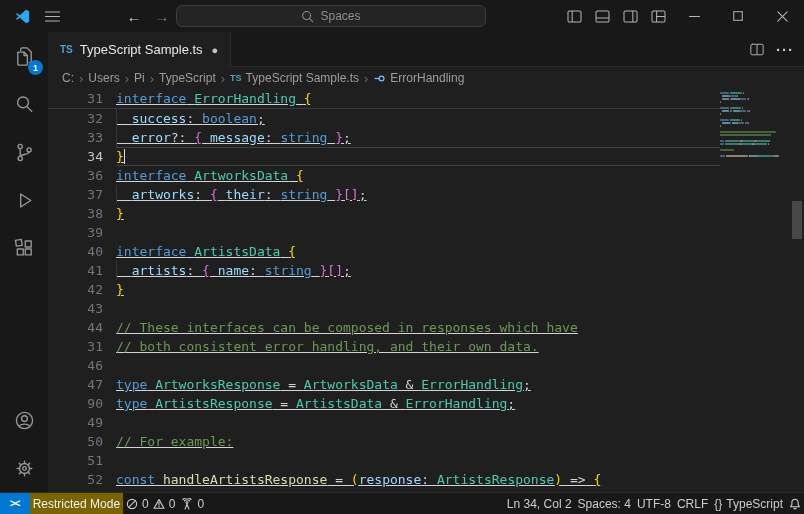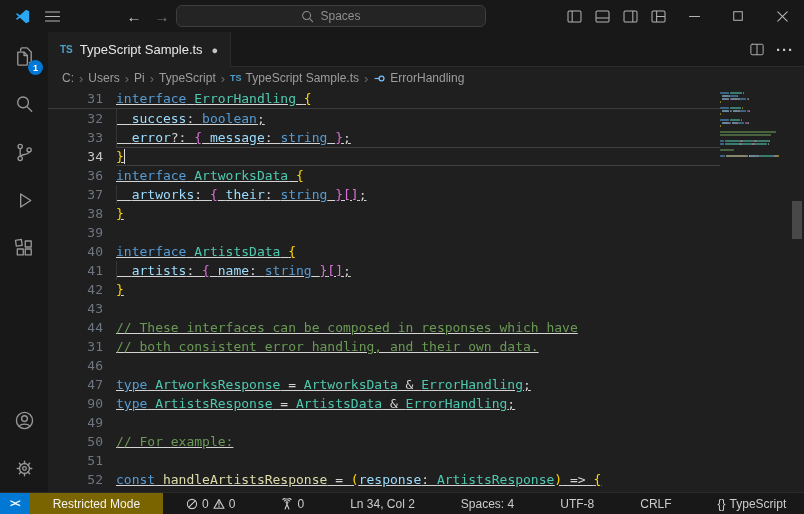--- a/index.html
+++ b/index.html
@@ -76,21 +76,21 @@
   .mmrow{position:absolute;left:2px;right:0;height:2px;}
   .mmrow i{position:absolute;top:0;height:2px;opacity:.55;border-radius:.5px;}
   .sbar{position:absolute;top:0;right:0;width:14px;height:100%;}
   .sthumb{position:absolute;top:112px;left:2px;width:10px;height:38px;background:rgba(150,150,150,.35);}
 
   
   .statusbar{position:absolute;left:0;right:0;bottom:0;height:22px;background:var(--bg);
              border-top:1px solid var(--border);display:flex;align-items:stretch;font-size:12px;color:#cccccc;}
   .sb-left{display:flex;flex:1;align-items:stretch;}
   .sb-right{display:flex;align-items:stretch;}
-  .sb-item{display:flex;align-items:center;gap:4px;padding:0 23px;white-space:nowrap;}
+  .sb-item{display:flex;align-items:center;gap:4px;padding:0 3px;white-space:nowrap;}
   .sb-item.remote{background:var(--accent);color:#fff;font-weight:bold;font-size:10px;padding:0 10px;letter-spacing:-1px;}
   .sb-item.restricted{background:var(--warn);color:#f2f2f2;}
 </style>
 </head>
 <body>
 
 <div class="app">
 
   <div class="titlebar">
     <span class="tb-logo">

